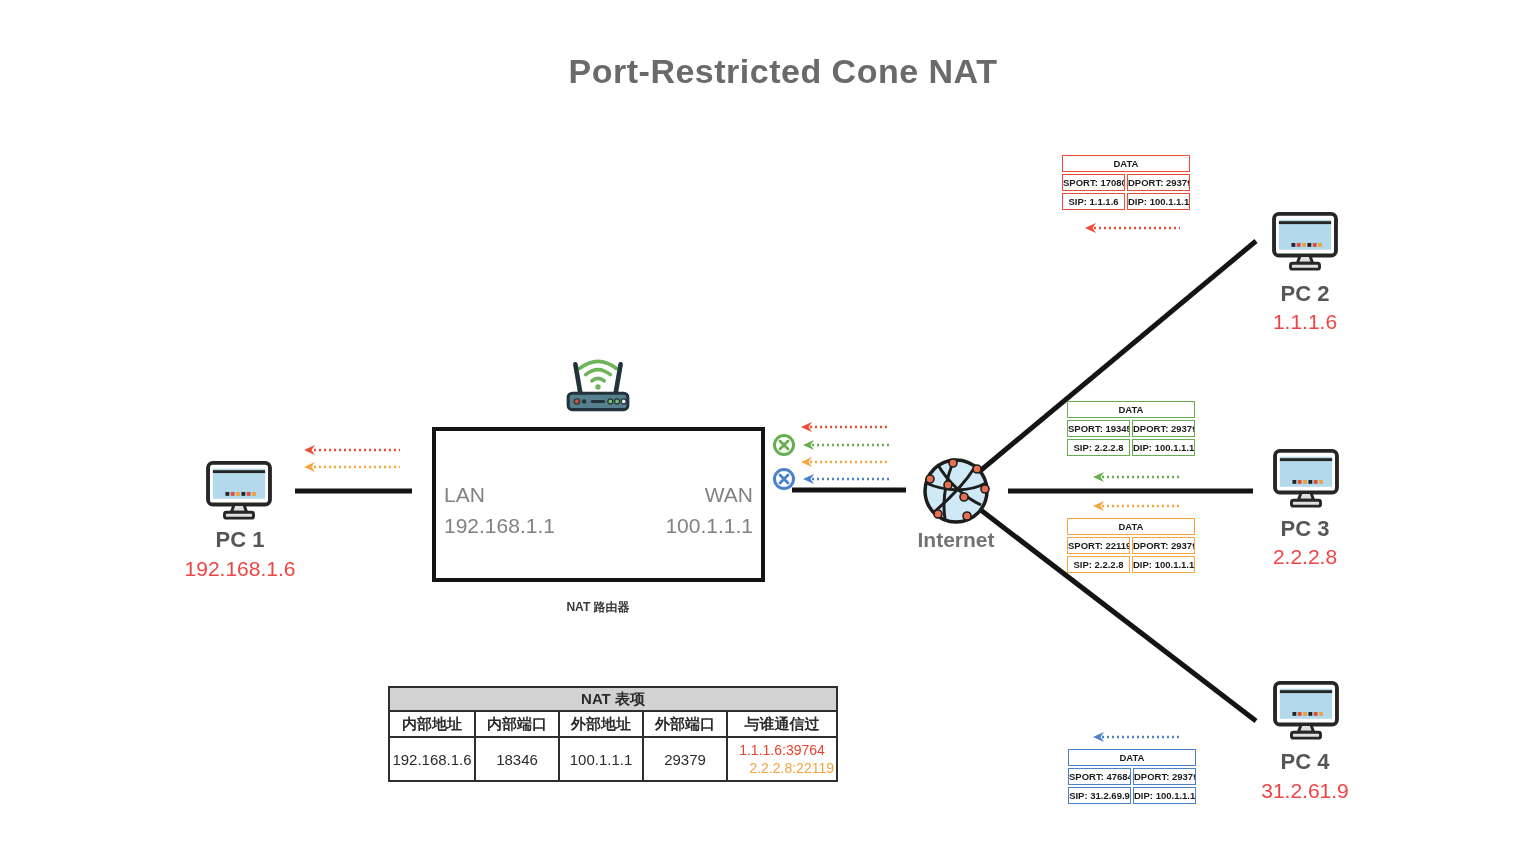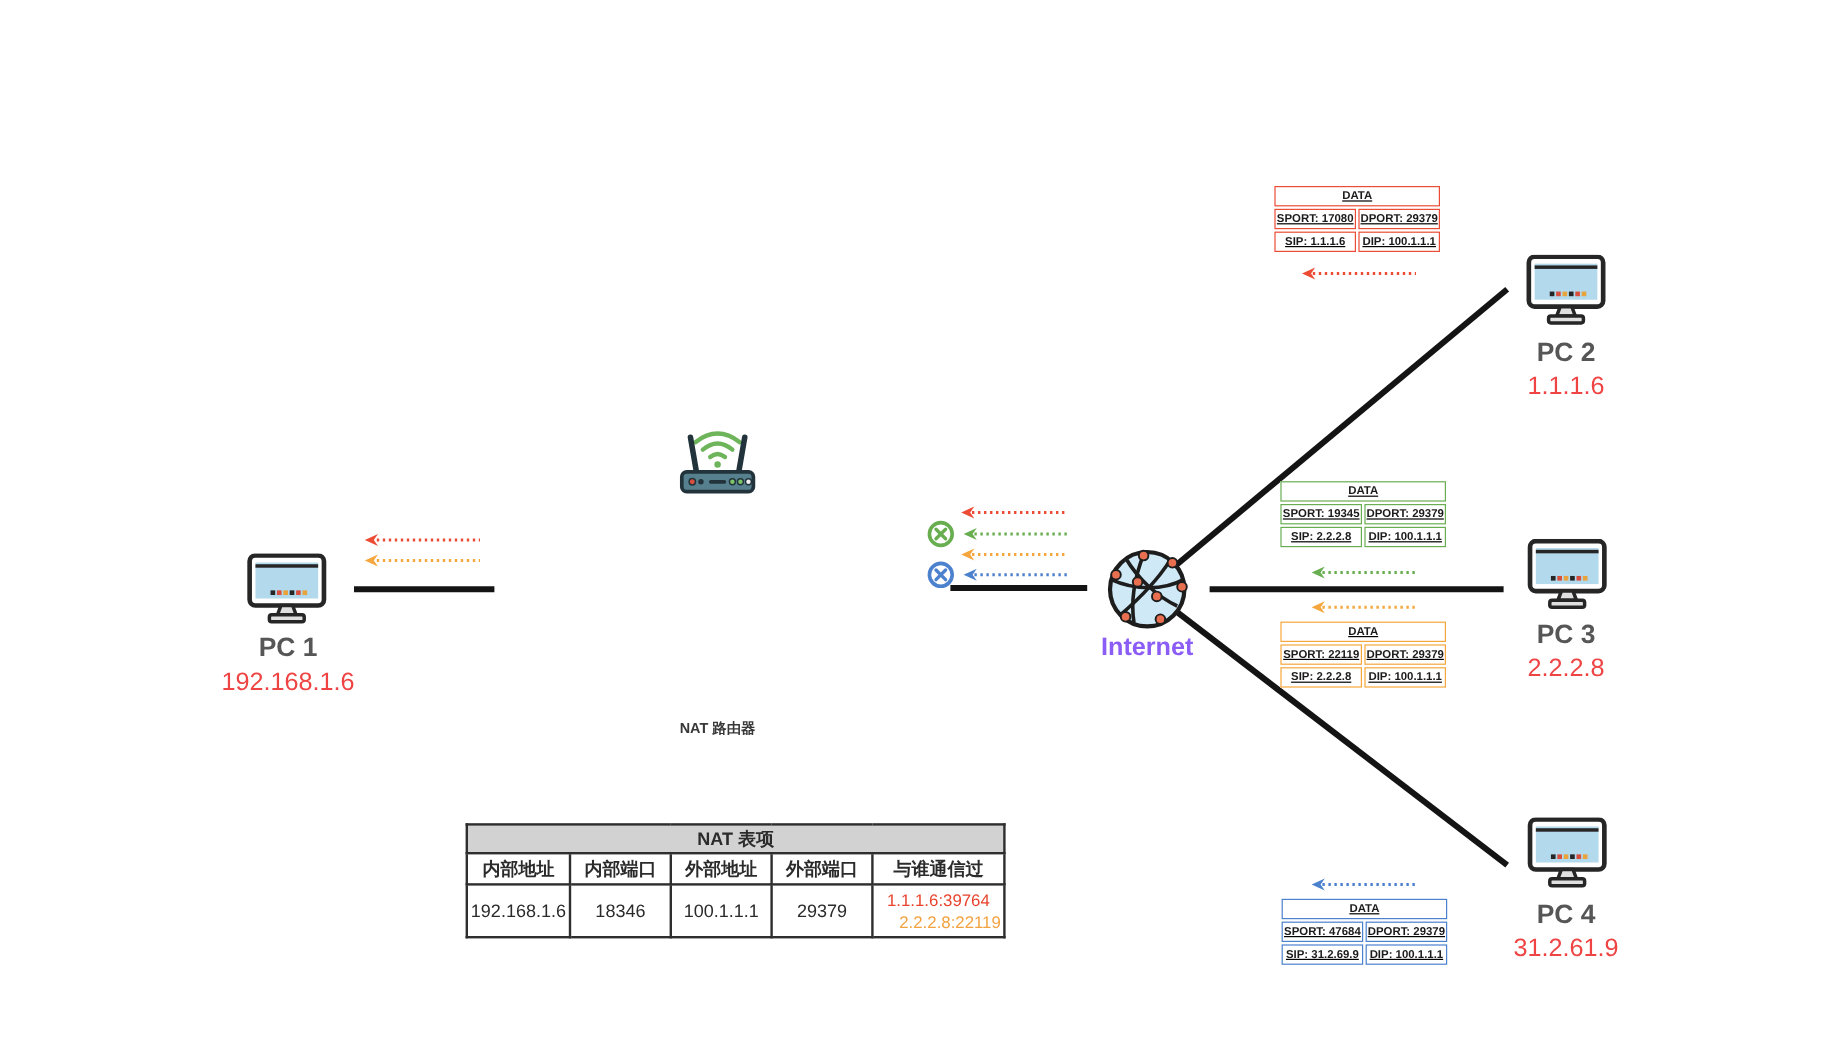--- a/index.html
+++ b/index.html
@@ -27,24 +27,24 @@
     border:4px solid #141414; background:#ffffff;
   }
   .router-box .lan { position:absolute; left:8px;  top:48px; text-align:left; }
   .router-box .wan { position:absolute; right:8px; top:48px; text-align:right; }
   .router-box .if-name, .router-box .if-ip {
     font-size:21px; color:#828282; line-height:31px; white-space:nowrap;
   }
   .router-caption { left:518px; top:599px; width:160px; text-align:center;
     font-size:12px; font-weight:bold; color:#383838; }
   .internet-label { left:891px; top:528px; width:130px; text-align:center;
-    font-size:21px; font-weight:bold; color:#8b5cf6; }
-
-  
-  .pkt { display:grid; grid-template-columns:1fr 1fr; gap:2px; width:138px;text-decoration:underline; }
+    font-size:21px; font-weight:bold; color:#737373; }
+
+  
+  .pkt { display:grid; grid-template-columns:1fr 1fr; gap:2px; width:128px; }
   .pkt-cell {
     border:1.5px solid var(--c); background:#fff; height:17px; line-height:15px;
     text-align:center; font-size:9.5px; font-weight:600; color:#1b1b1b;
     white-space:nowrap; overflow:hidden;
   }
   .pkt-title { grid-column:1 / 3; }
   .pkt-red    { --c:#ec4b35; }
   .pkt-green  { --c:#68ae50; }
   .pkt-orange { --c:#f5a73d; }
   .pkt-blue   { --c:#4b81cd; }
@@ -158,20 +158,21 @@
       <polygon points="1085,228 1096,223 1092.5,228 1096,233" fill="#ec4b35"></polygon>
       <line x1="1102" y1="477" x2="1180" y2="477" stroke="#68ae50" stroke-width="2.5" stroke-dasharray="2 3"></line>
       <polygon points="1093,477 1104,472 1100.5,477 1104,482" fill="#68ae50"></polygon>
       <line x1="1102" y1="506" x2="1180" y2="506" stroke="#f5a73d" stroke-width="2.5" stroke-dasharray="2 3"></line>
       <polygon points="1093,506 1104,501 1100.5,506 1104,511" fill="#f5a73d"></polygon>
       <line x1="1102" y1="737" x2="1180" y2="737" stroke="#4b81cd" stroke-width="2.5" stroke-dasharray="2 3"></line>
       <polygon points="1093,737 1104,732 1100.5,737 1104,742" fill="#4b81cd"></polygon>
     </g>
   </svg>
 
+  <div class="el page-title">Port-Restricted Cone NAT</div>
 
   <svg class="el" style="left:205px;top:461px" width="68" height="60">
       <use href="#monitor"></use>
     </svg>
   <svg class="el" style="left:1271px;top:212px" width="68" height="60">
       <use href="#monitor"></use>
     </svg>
   <svg class="el" style="left:1272px;top:449px" width="68" height="60">
       <use href="#monitor"></use>
     </svg>
@@ -184,20 +185,30 @@
   <div class="el pc-label" style="left:1235px;top:281px">PC 2</div>
   <div class="el pc-ip" style="left:1220px;top:310px">1.1.1.6</div>
   <div class="el pc-label" style="left:1235px;top:516px">PC 3</div>
   <div class="el pc-ip" style="left:1220px;top:545px">2.2.2.8</div>
   <div class="el pc-label" style="left:1235px;top:749px">PC 4</div>
   <div class="el pc-ip" style="left:1220px;top:779px">31.2.61.9</div>
 
   <svg class="el" style="left:562px;top:350px" width="72" height="72">
       <use href="#router"></use>
     </svg>
+  <div class="el router-box">
+    <div class="lan">
+      <div class="if-name">LAN</div>
+      <div class="if-ip">192.168.1.1</div>
+    </div>
+    <div class="wan">
+      <div class="if-name">WAN</div>
+      <div class="if-ip">100.1.1.1</div>
+    </div>
+  </div>
   <div class="el router-caption">NAT 路由器</div>
 
   <div class="el internet-label">Internet</div>
 
   <div class="el pkt pkt-red" style="left:1062px;top:155px">
     <div class="pkt-cell pkt-title">DATA</div>
     <div class="pkt-cell">SPORT: 17080</div>
     <div class="pkt-cell">DPORT: 29379</div>
     <div class="pkt-cell">SIP: 1.1.1.6</div>
     <div class="pkt-cell">DIP: 100.1.1.1</div>

